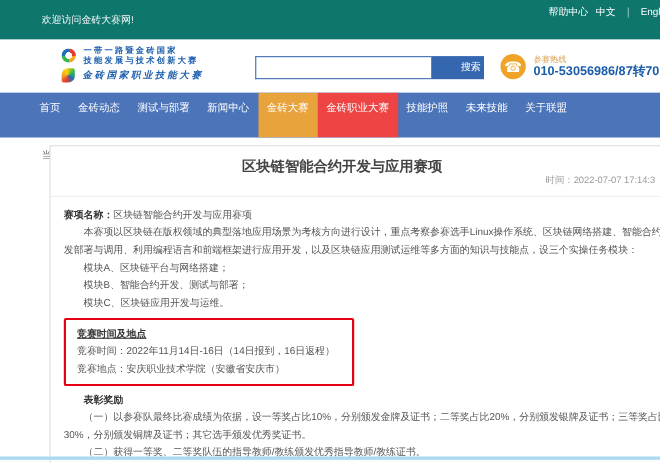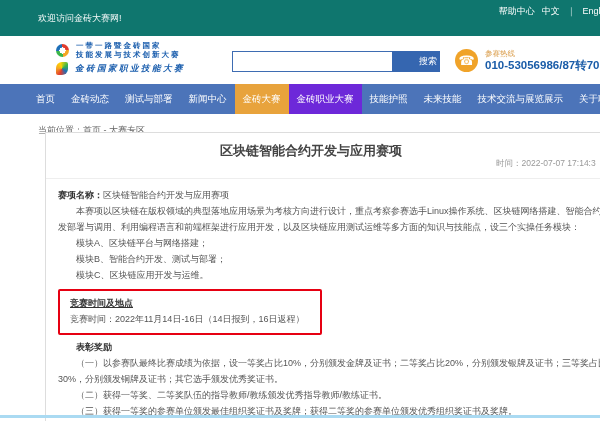--- a/index.html
+++ b/index.html
@@ -46,27 +46,27 @@
   }
   
   .hotline { position:absolute; left:455px; top:13px; display:flex; align-items:center; gap:7px; }
   .hotline-icon {
     width:23px; height:23px; border-radius:50%; background:#F0A329; color:#fff;
     font-size:13px; line-height:23px; text-align:center; flex:0 0 23px;
   }
   .hotline-label { font-size:7.5px; color:#D99A45; line-height:9px; }
   .hotline-number { font-size:11.5px; font-weight:bold; color:#1A5CA8; white-space:nowrap; line-height:14px; }
   
-  .nav { height:30px; background:#4C74B9; display:flex; padding-left:28px; white-space:nowrap; overflow:hidden; }
+  .nav { height:41px; background:#4C74B9; display:flex; padding-left:28px; white-space:nowrap; overflow:hidden; }
   .nav-item {
     color:#fff; font-size:9.5px; line-height:30px; padding:0 8px;
     cursor:pointer; flex:0 0 auto;
   }
   .nav-item.active-orange { background:#E8A33C; }
-  .nav-item.active-cyan   { background:#6d28d9; }
+  .nav-item.active-cyan   { background:#ef4444; }
   
   .breadcrumb { margin:10px 0 0 38px; font-size:9px; color:#666; height:13px; }
   .breadcrumb a { color:#666; text-decoration:none; cursor:pointer; }
   
   .content-box {
     position:absolute; left:45px; top:132px; width:580px; height:330px;
     background:#fff; border:1px solid #ddd;
   }
   .article-title {
     width:530px; padding-top:9px; text-align:center;
@@ -135,21 +135,20 @@
 
 <div class="nav">
   <div class="nav-item">首页</div>
   <div class="nav-item">金砖动态</div>
   <div class="nav-item">测试与部署</div>
   <div class="nav-item">新闻中心</div>
   <div class="nav-item active-orange">金砖大赛</div>
   <div class="nav-item active-cyan">金砖职业大赛</div>
   <div class="nav-item">技能护照</div>
   <div class="nav-item">未来技能</div>
-  <div class="nav-item">技术交流与展览展示</div>
   <div class="nav-item">关于联盟</div>
 
 </div>
 
 <div class="breadcrumb">
   <span>当前位置：</span><a>首页 - 大赛专区</a>
 </div>
 
 <div class="content-box">
   <div class="article-title">区块链智能合约开发与应用赛项</div>
@@ -161,20 +160,21 @@
       <b>赛项名称：</b><span>区块链智能合约开发与应用赛项</span>
     </div>
     <div class="intro">本赛项以区块链在版权领域的典型落地应用场景为考核方向进行设计，重点考察参赛选手Linux操作系统、区块链网络搭建、智能合约开发部署与调用、利用编程语言和前端框架进行应用开发，以及区块链应用测试运维等多方面的知识与技能点，设三个实操任务模块：</div>
     <div class="module-line">模块A、区块链平台与网络搭建；</div>
     <div class="module-line">模块B、智能合约开发、测试与部署；</div>
     <div class="module-line">模块C、区块链应用开发与运维。</div>
 
     <div class="highlight-box">
       <div class="hl-title">竞赛时间及地点</div>
       <div>竞赛时间：2022年11月14日-16日（14日报到，16日返程）</div>
+      <div>竞赛地点：安庆职业技术学院（安徽省安庆市）</div>
     </div>
 
     <div class="section-title">表彰奖励</div>
     <div class="award-line">（一）以参赛队最终比赛成绩为依据，设一等奖占比10%，分别颁发金牌及证书；二等奖占比20%，分别颁发银牌及证书；三等奖占比30%，分别颁发铜牌及证书；其它选手颁发优秀奖证书。</div>
     <div class="award-line">（二）获得一等奖、二等奖队伍的指导教师/教练颁发优秀指导教师/教练证书。</div>
     <div class="award-line">（三）获得一等奖的参赛单位颁发最佳组织奖证书及奖牌；获得二等奖的参赛单位颁发优秀组织奖证书及奖牌。</div>
   </div>
 </div>
 
 <div class="bottom-line"></div>

